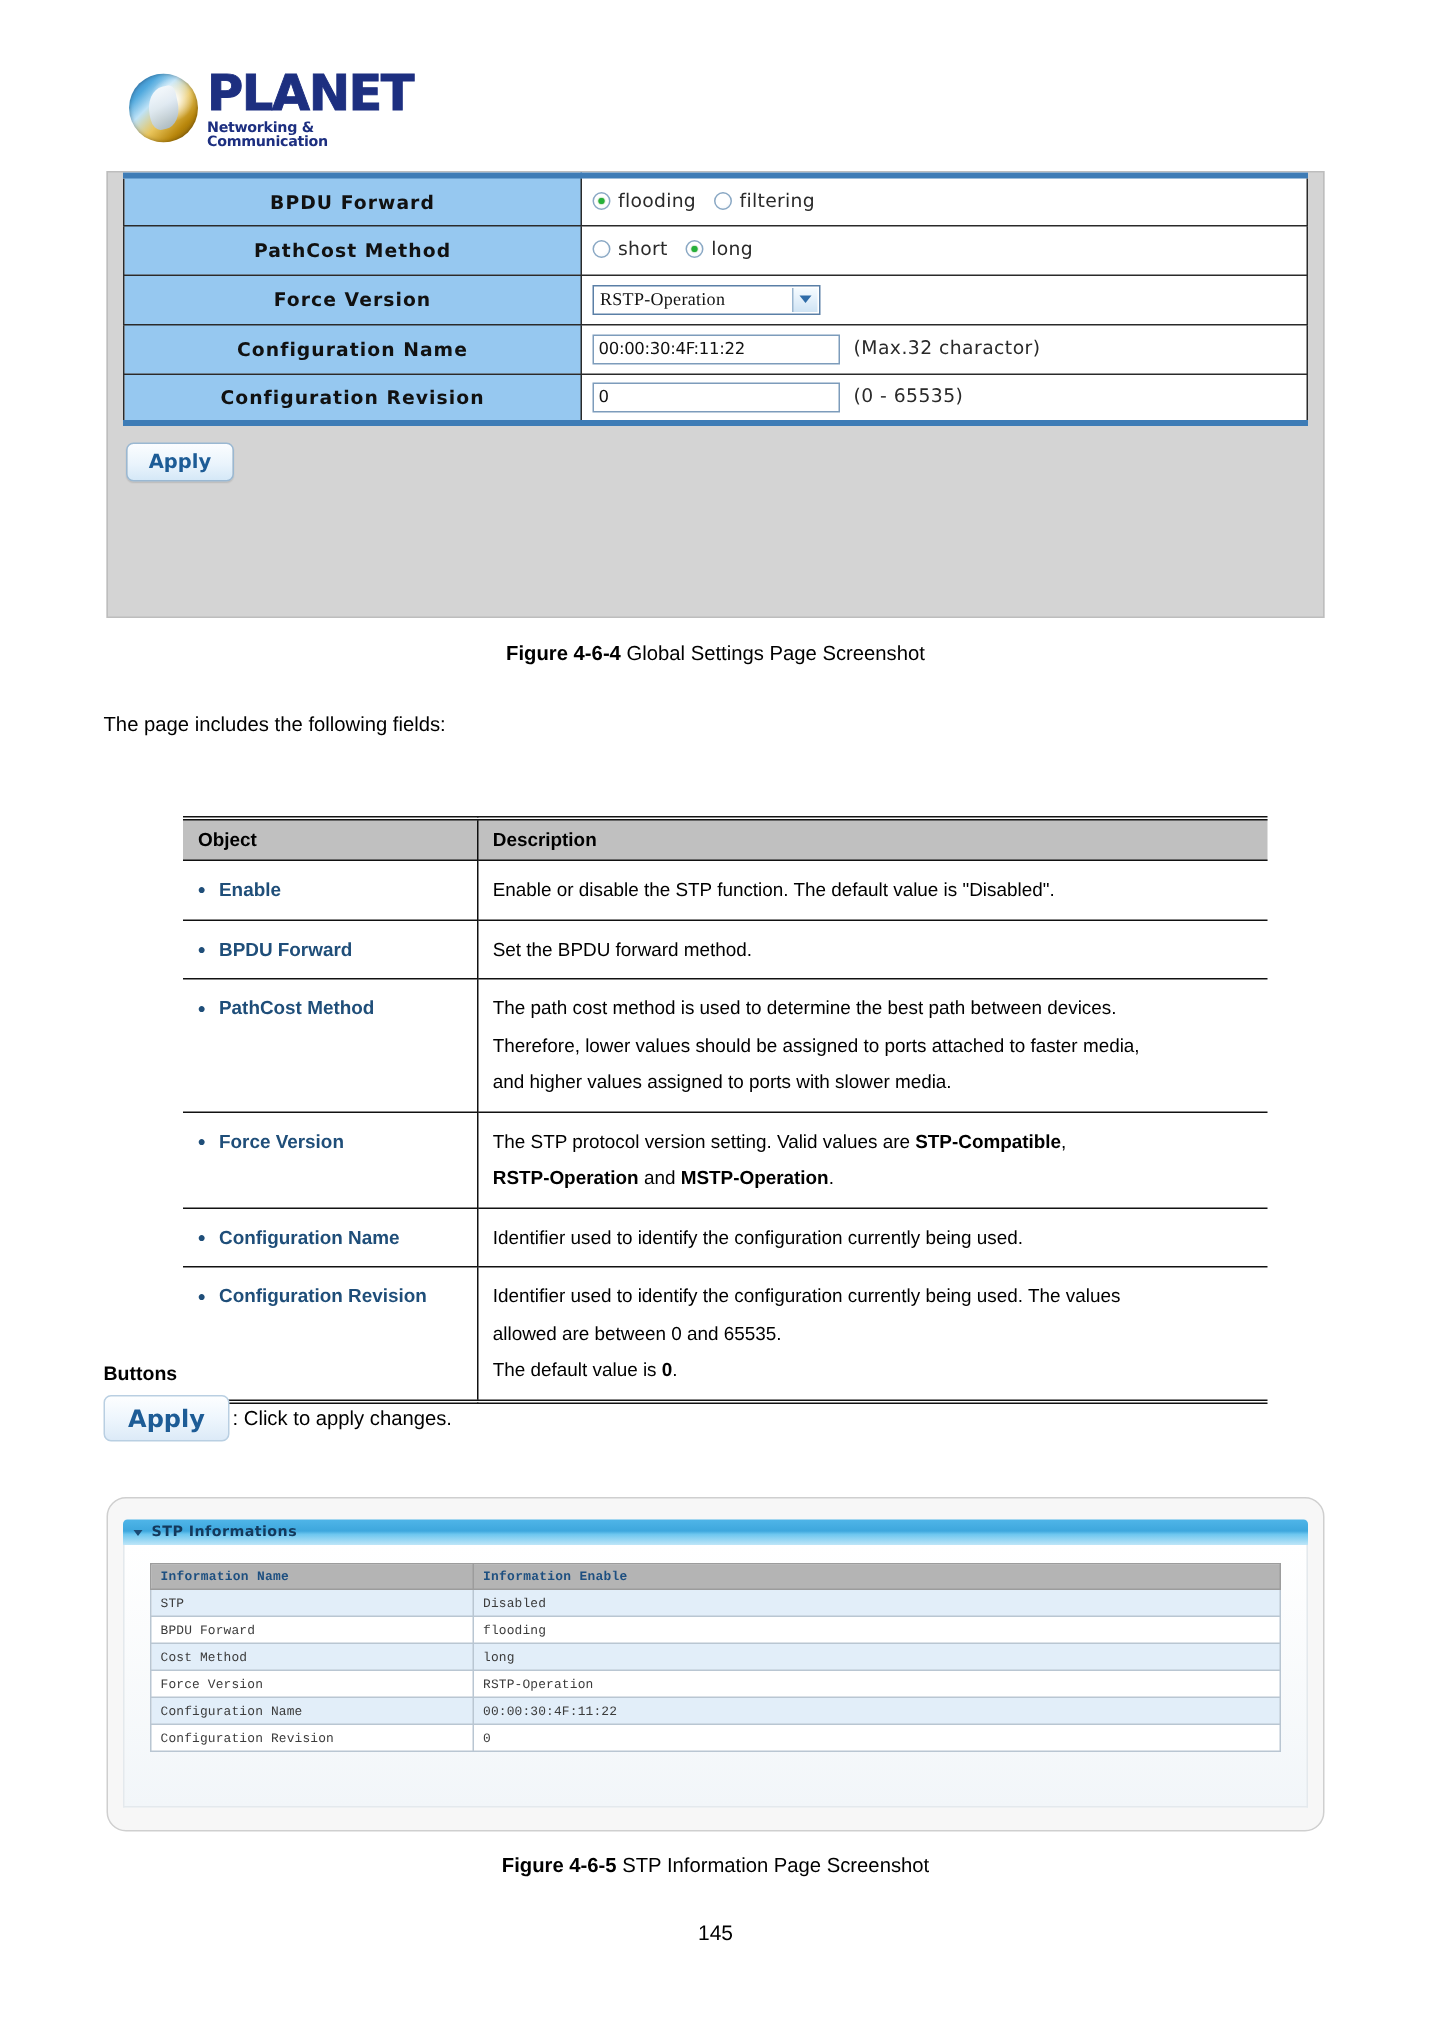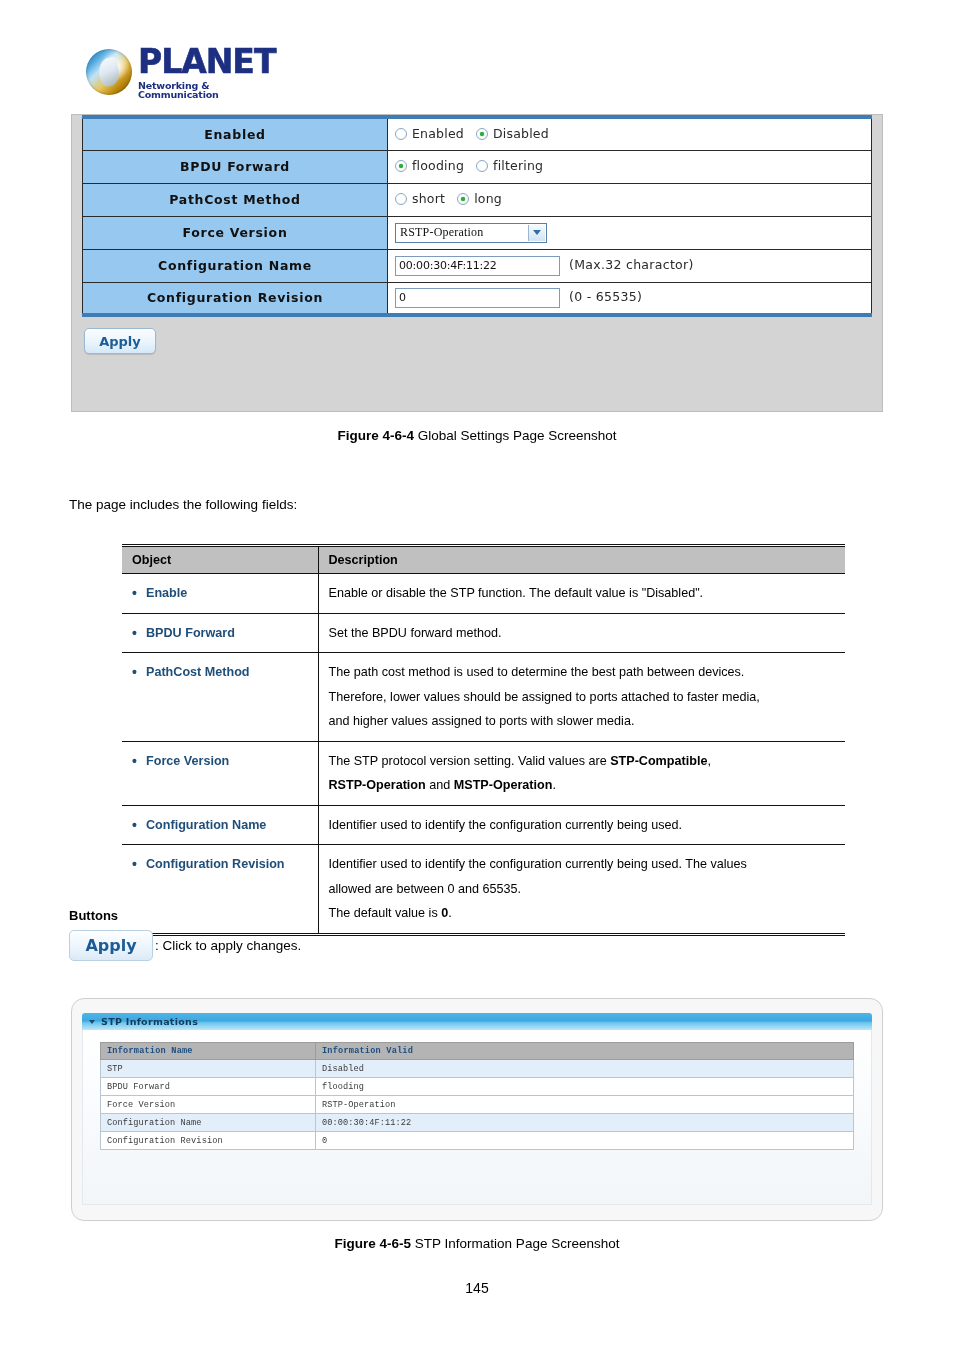--- a/index.html
+++ b/index.html
@@ -338,30 +338,20 @@
   <div class="logo-text">
     <div class="logo-name">PLANET</div>
     <div class="logo-tag">Networking &amp; Communication</div>
   </div>
 </div>
 
 <div class="shot1">
   <table class="gs-table">
     <tbody id="gs-rows">
         <tr>
-          <td class="gs-label">Enabled</td>
-          <td class="gs-val"><span class="radio-grp">
-              <span class="rdo"></span>
-              <span class="rdo-lbl">Enabled</span>
-            </span><span class="radio-grp">
-              <span class="rdo on"></span>
-              <span class="rdo-lbl">Disabled</span>
-            </span></td>
-        </tr>
-        <tr>
           <td class="gs-label">BPDU Forward</td>
           <td class="gs-val"><span class="radio-grp">
               <span class="rdo on"></span>
               <span class="rdo-lbl">flooding</span>
             </span><span class="radio-grp">
               <span class="rdo"></span>
               <span class="rdo-lbl">filtering</span>
             </span></td>
         </tr>
         <tr>
@@ -393,21 +383,21 @@
         </tr>
       </tbody>
   </table>
   <div class="apply-btn">Apply</div>
 </div>
 
 <div class="caption" style="top:428px;">
   <b>Figure 4-6-4</b><span> Global Settings Page Screenshot</span>
 </div>
 
-<div class="bodytext" style="left:69px; top:497px;">The page includes the following fields:</div>
+<div class="bodytext" style="left:69px; top:475px;">The page includes the following fields:</div>
 
 <div class="desc-wrap">
   <table class="desc">
     <thead>
       <tr>
         <th class="c1">Object</th>
         <th>Description</th>
       </tr>
     </thead>
     <tbody id="desc-rows">
@@ -477,31 +467,35 @@
 <div class="shot2">
   <div class="stp-hdr">
     <span class="chev"></span>
     <span class="stp-hdr-txt">STP Informations</span>
   </div>
   <div class="stp-body">
     <table class="stp-table">
       <thead>
         <tr>
           <th class="nm">Information Name</th>
-          <th>Information Valid</th>
+          <th>Information Enable</th>
         </tr>
       </thead>
       <tbody id="stp-rows">
           <tr class="odd">
             <td class="nm">STP</td>
             <td>Disabled</td>
           </tr>
           <tr class="even">
             <td class="nm">BPDU Forward</td>
             <td>flooding</td>
+          </tr>
+          <tr class="odd">
+            <td class="nm">Cost Method</td>
+            <td>long</td>
           </tr>
           <tr class="even">
             <td class="nm">Force Version</td>
             <td>RSTP-Operation</td>
           </tr>
           <tr class="odd">
             <td class="nm">Configuration Name</td>
             <td>00:00:30:4F:11:22</td>
           </tr>
           <tr class="even">

